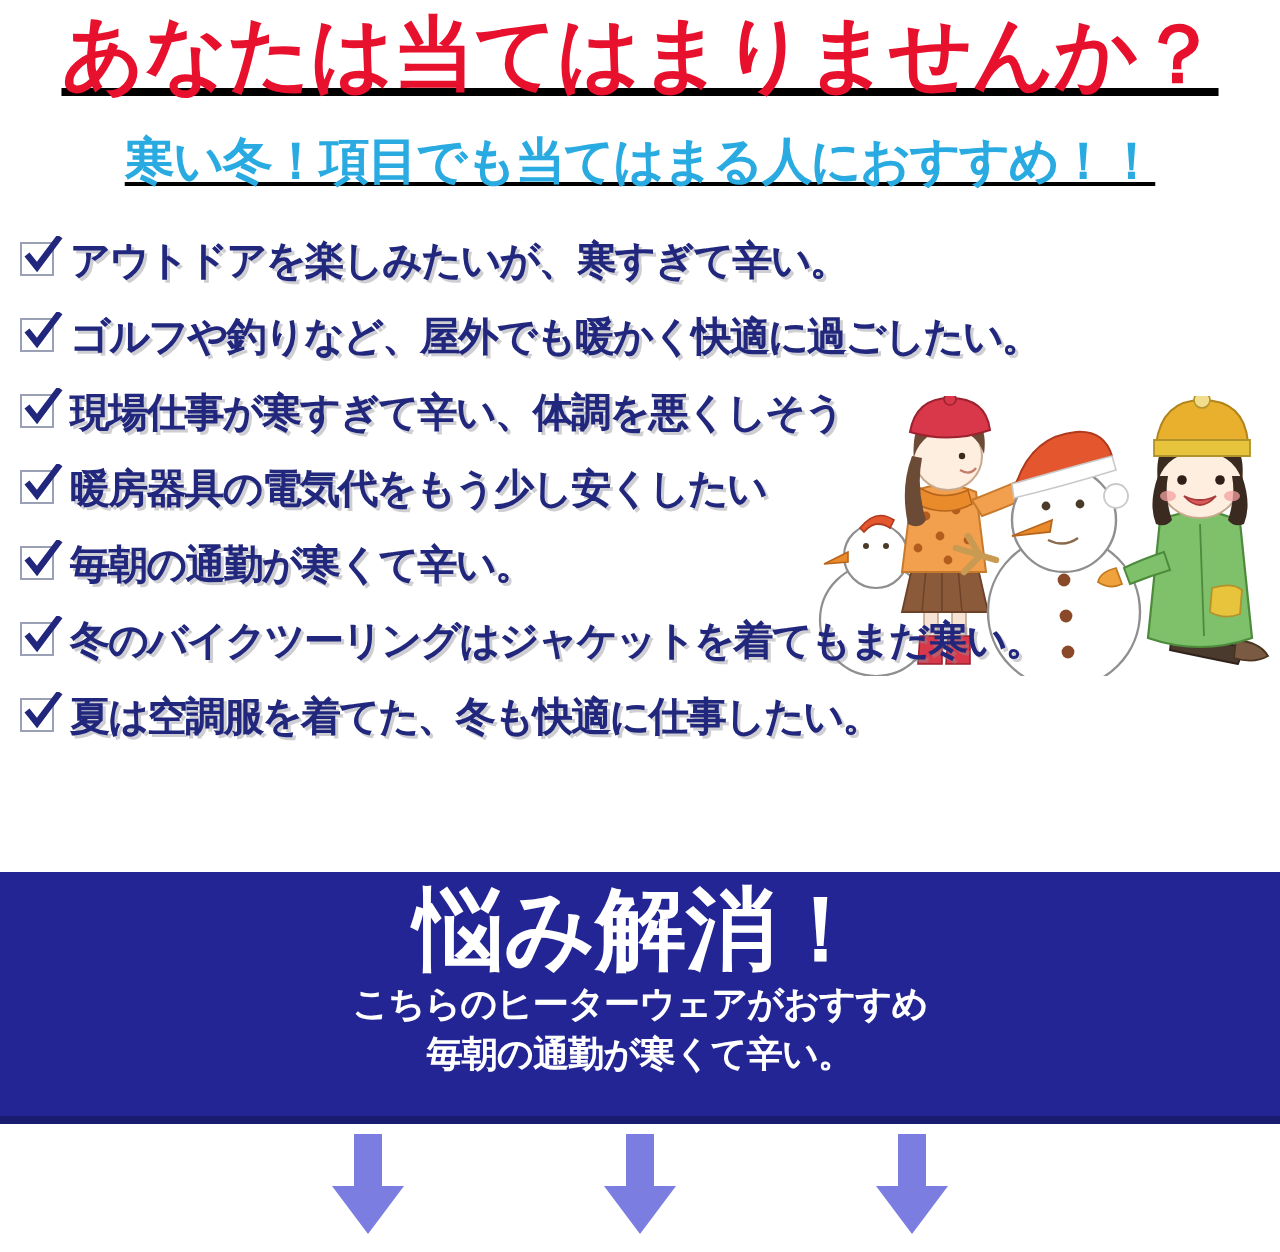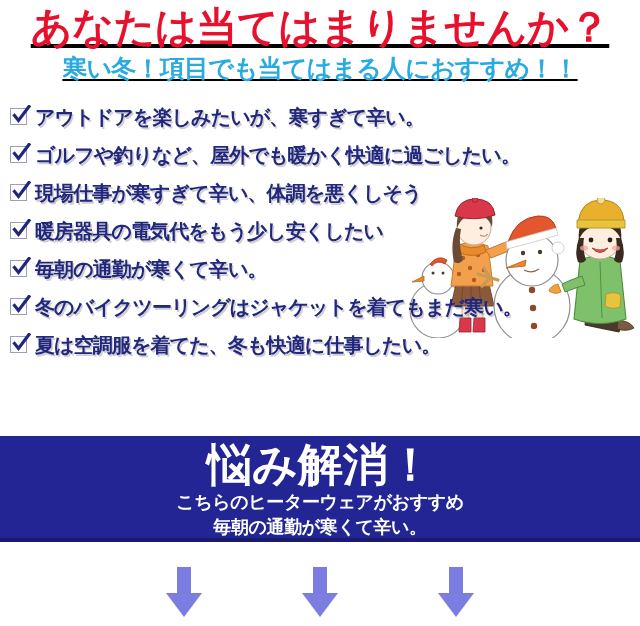--- a/index.html
+++ b/index.html
@@ -30,21 +30,21 @@
     margin: 6px 0 0 0;
     white-space: nowrap;
   }
   .subheadline {
     color: #29abe2;
     font-size: 25px;
     font-weight: 700;
     line-height: 1.05;
     letter-spacing: -0.8px;
     text-align: center;
-    margin: 6px 0 0 0;
+    margin: 19px 0 0 0;
     white-space: nowrap;
   }
 
   
   .checklist {
     position: relative;
     margin-top: 17px;
     padding: 0 0 0 10px;
     z-index: 2;
   }
@@ -97,21 +97,21 @@
     pointer-events: none;
   }
   .illustration svg { display: block; }
 
   
   .banner {
     position: absolute;
     left: 0;
     top: 436px;
     width: 640px;
-    height: 106px;
+    height: 126px;
     background: #222593;
     border-bottom: 4px solid #191c6e;
     box-sizing: border-box;
     display: flex;
     flex-direction: column;
     align-items: center;
     justify-content: flex-start;
     padding-top: 4px;
   }
   .banner-title {

